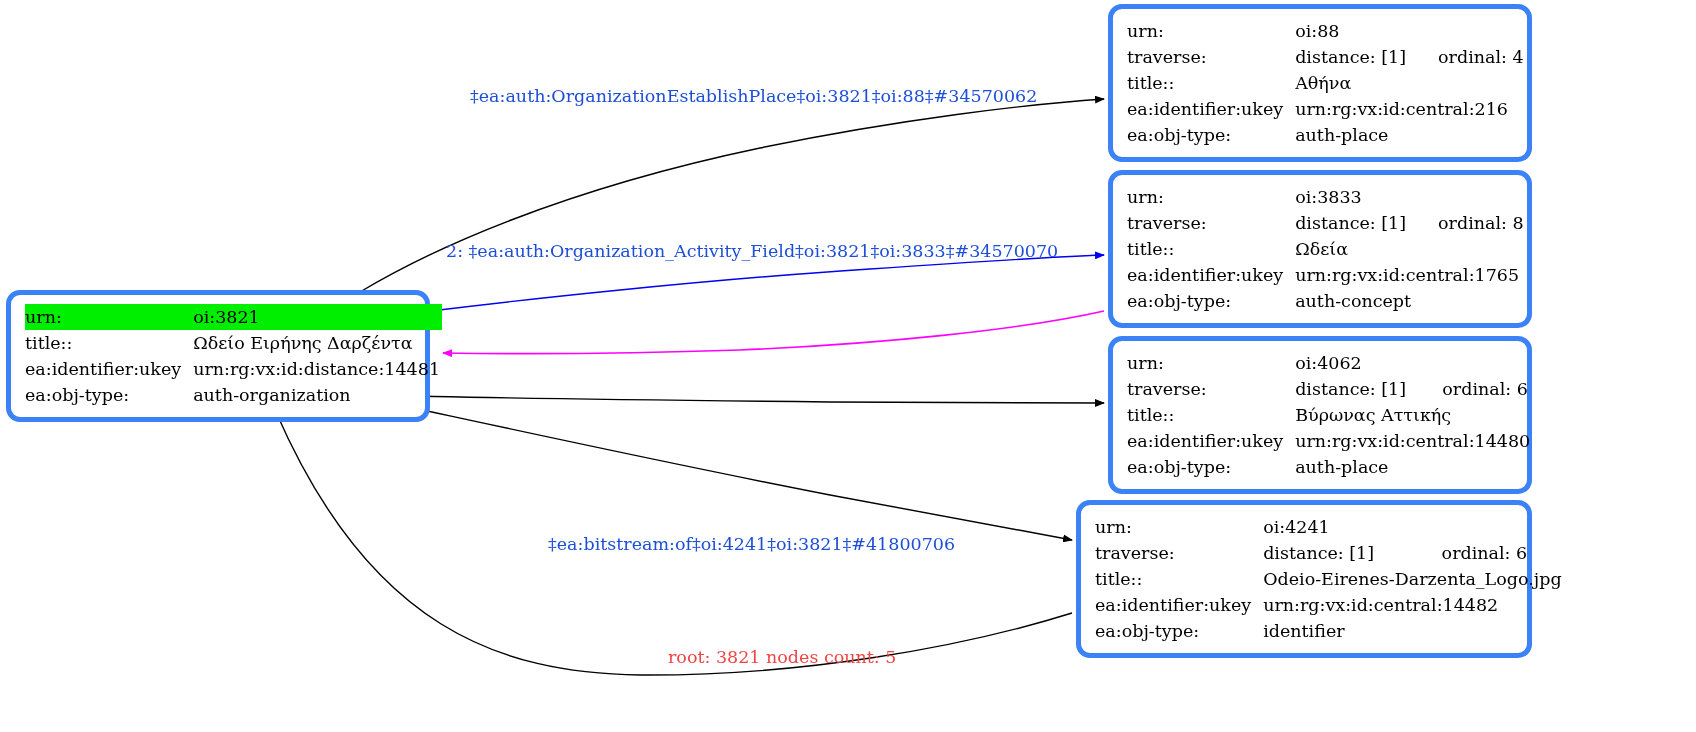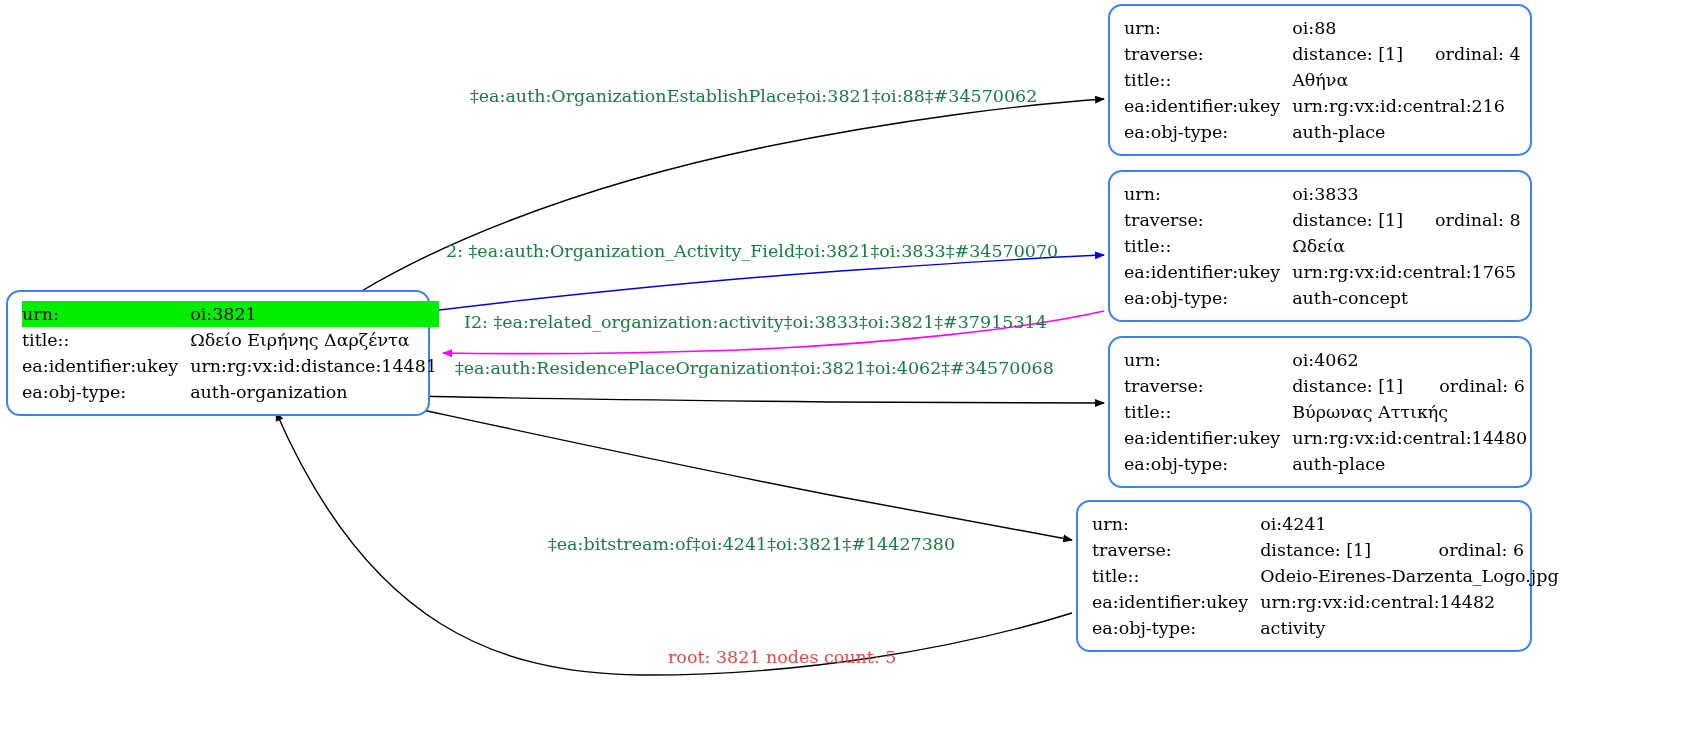--- a/index.html
+++ b/index.html
@@ -19,21 +19,21 @@
     position: absolute;
     left: 0;
     top: 0;
     width: 1696px;
     height: 732px;
     pointer-events: none;
   }
   .node {
     position: absolute;
     box-sizing: border-box;
-    border: 2px solid #3b82f6;
+    border: 5px solid #3b82f6;
     border-radius: 14px;
     background: #ffffff;
     padding: 9px 12px 9px 14px;
   }
   .node table {
     border-collapse: collapse;
     border-spacing: 0;
   }
   .node td {
     font-size: 17.5px;
@@ -52,21 +52,21 @@
   .node td.ord {
     padding-left: 30px;
   }
   .hl {
     background: #00ee00;
   }
   .edge-label {
     position: absolute;
     font-size: 17.5px;
     line-height: 20px;
-    color: #15803d;
+    color: #1d4ed8;
     white-space: nowrap;
     text-align: center;
   }
   .footer-label {
     position: absolute;
     font-size: 17.5px;
     color: #ef4444;
     white-space: nowrap;
   }
 </style>
@@ -228,32 +228,30 @@
       <tr>
         <td class="key">title::</td>
         <td class="val" colspan="2">Odeio-Eirenes-Darzenta_Logo.jpg</td>
       </tr>
       <tr>
         <td class="key">ea:identifier:ukey</td>
         <td class="val" colspan="2">urn:rg:vx:id:central:14482</td>
       </tr>
       <tr>
         <td class="key">ea:obj-type:</td>
-        <td class="val" colspan="2">activity</td>
+        <td class="val" colspan="2">identifier</td>
       </tr>
     </tbody>
       </table>
   </div>
 
   <div class="edge-label" style="left:470px; top:86px;">‡ea:auth:OrganizationEstablishPlace‡oi:3821‡oi:88‡#34570062</div>
 
   <div class="edge-label" style="left:446px; top:241px;">2: ‡ea:auth:Organization_Activity_Field‡oi:3821‡oi:3833‡#34570070</div>
 
-  <div class="edge-label" style="left:464px; top:312px;">I2: ‡ea:related_organization:activity‡oi:3833‡oi:3821‡#37915314</div>
-
-  <div class="edge-label" style="left:455px; top:358px;">‡ea:auth:ResidencePlaceOrganization‡oi:3821‡oi:4062‡#34570068</div>
-
-
-  <div class="edge-label" style="left:548px; top:534px;">‡ea:bitstream:of‡oi:4241‡oi:3821‡#14427380</div>
+
+
+
+  <div class="edge-label" style="left:548px; top:534px;">‡ea:bitstream:of‡oi:4241‡oi:3821‡#41800706</div>
 
   <div class="footer-label" style="left:668px; top:647px;">root: 3821 nodes count: 5</div>
 
 </div>
 
 </body></html>

